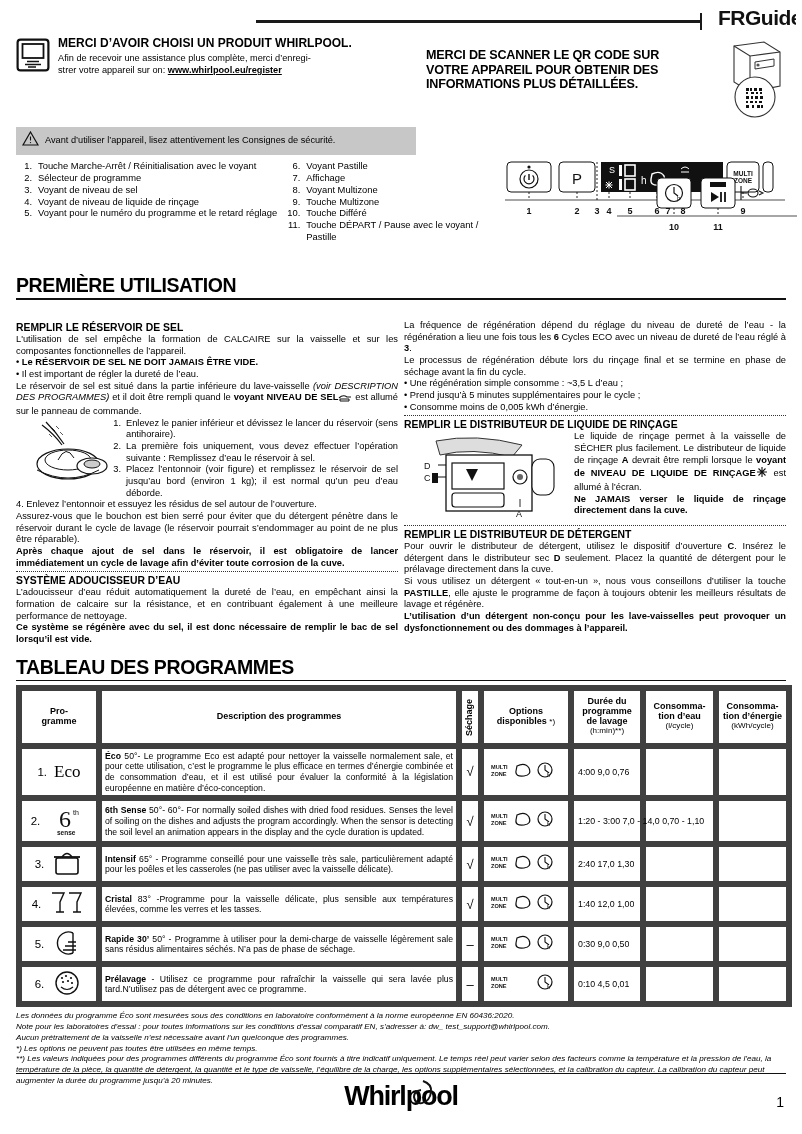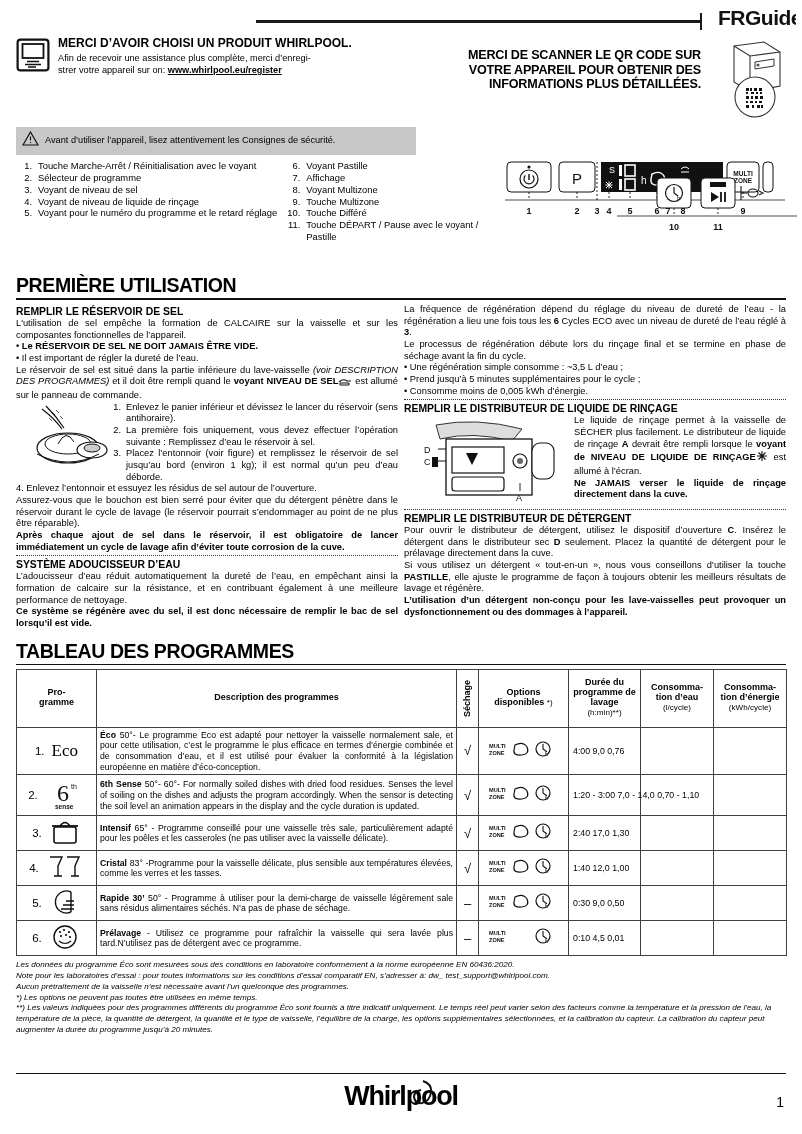--- a/index.html
+++ b/index.html
@@ -23,21 +23,21 @@
   }
 
   
   .header { display: flex; align-items: flex-start; gap: 10px; margin-top: 2px; }
   .hdr-left { display: flex; gap: 8px; width: 400px; }
   .monitor-icon { flex: 0 0 auto; margin-top: 2px; }
   .hdr-text { font-size: 9.2px; line-height: 1.33; }
   .hdr-text .t1 { font-weight: bold; font-size: 12px; display:block; }
   .hdr-text .t2 { display:block; }
   .hdr-text b { font-weight: bold; text-decoration: underline; }
-  .hdr-mid { width: 275px; font-weight: bold; font-size: 12.6px; line-height: 1.16; margin-top: 12px; letter-spacing: -0.2px; text-align: right;}
+  .hdr-mid { width: 275px; font-weight: bold; font-size: 12.6px; line-height: 1.16; margin-top: 12px; letter-spacing: -0.2px;}
   .hdr-right { flex: 1 1 auto; display:flex; justify-content: flex-end; margin-top: 4px; }
 
   
   .warnbar {
     margin-top: 9px; width: 400px; background: #c7c7c7;
     display: flex; align-items: center; gap: 6px; padding: 4px 6px 5px 6px;
   }
   .warnbar .wtext { font-size: 9.2px; font-weight: normal; line-height: 1.25; }
 
   
@@ -53,39 +53,39 @@
   .cp-col.c1 { width: 272px; }
   .cp-col.c2 { width: 218px; }
   .cp-row { display: flex; }
   .cp-num { width: 22px; text-align: right; padding-right: 6px; flex:0 0 auto;}
   .cp-lbl { flex: 1 1 auto; }
 
   
   .panel-dia { position: relative; flex: 1 1 auto; padding-left: 6px; }
 
   
-  .cols { display: flex; gap: 6px; margin-top: 4px; }
+  .cols { display: flex; gap: 6px; margin-top: 20px; }
   .col { width: 386px; font-size: 9.3px; line-height: 1.255; text-align: justify; }
   .col p { margin-bottom: 0px; }
   .sub-h { font-weight: bold; font-size: 10.4px; margin-top: 1px; }
   .b { font-weight: bold; }
   .i { font-style: italic; }
   .bullet { text-indent: -7px; padding-left: 7px; }
   .dotted { border-bottom: 1.4px dotted #333; margin: 2px 0 2px 0; height:0; }
   .numlist { margin-left: 92px; }
   .numlist .nrow { display:flex; }
   .numlist .nn { width: 18px; flex:0 0 auto; text-align:right; padding-right:5px;}
   .numlist .nt { flex: 1 1 auto; text-align: justify; }
   .saltfig { position: absolute; left: 16px; top: 0; }
   .relbox { position: relative; }
   .rinsefig { float: left; margin: 2px 8px 0 12px; }
 
   
   table.prog { border-collapse: collapse; width: 770px; margin-top: 4px; table-layout: fixed; }
-  table.prog td, table.prog th { border: 1px solid #404040; padding: 2px 3px; vertical-align: middle; }
+  table.prog td, table.prog th { border: 6px solid #404040; padding: 2px 3px; vertical-align: middle; }
   table.prog th { font-size: 9px; font-weight: bold; text-align: center; line-height: 1.1; height: 58px;}
   th.vert { writing-mode: vertical-rl; transform: rotate(180deg); white-space: nowrap; padding: 2px 0;}
   .th-sub { font-weight: normal; font-size: 8.1px; }
   td.prog-cell { text-align: center; font-size: 11px; padding: 0; }
   td.desc { font-size: 8.7px; line-height: 1.23; text-align: justify; padding: 2px 4px; }
   td.ctr { text-align: center; font-size: 13px; }
   td.opts { text-align: center; padding: 2px 0; }
   td.num { font-size: 8.8px; text-align: center; white-space: nowrap; position: relative; }
   .numflow { position: absolute; left: 4px; top: 50%; transform: translateY(-50%); white-space: nowrap; }
   .prognum { display:inline-block; font-size:11.5px; vertical-align: middle;}

